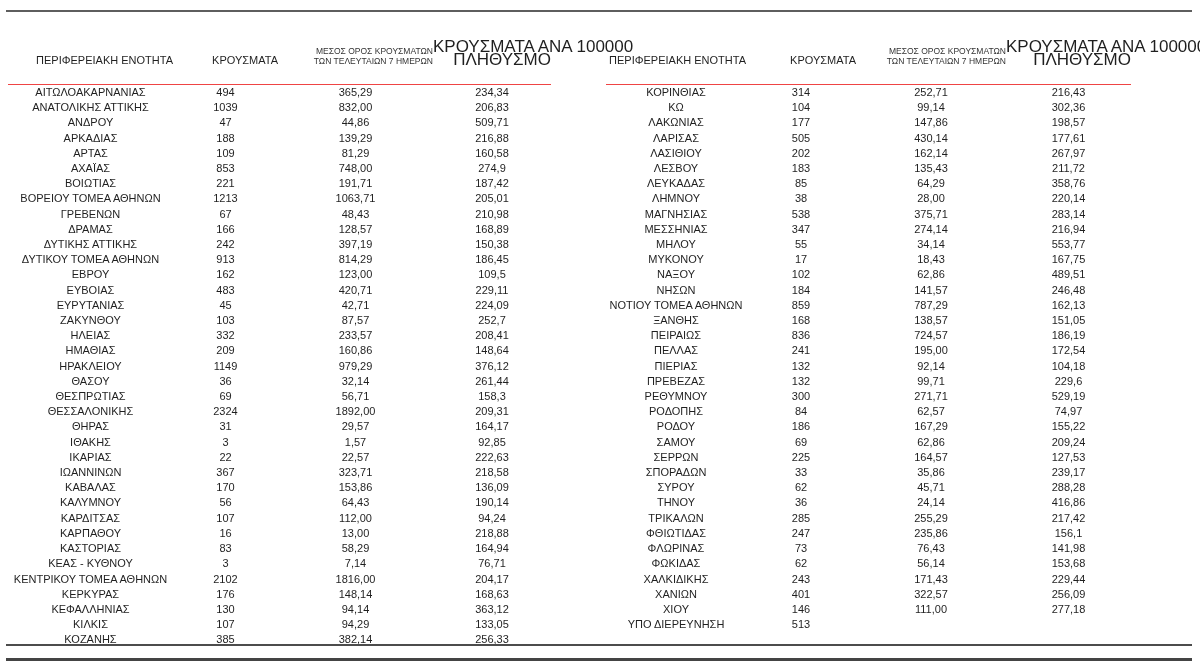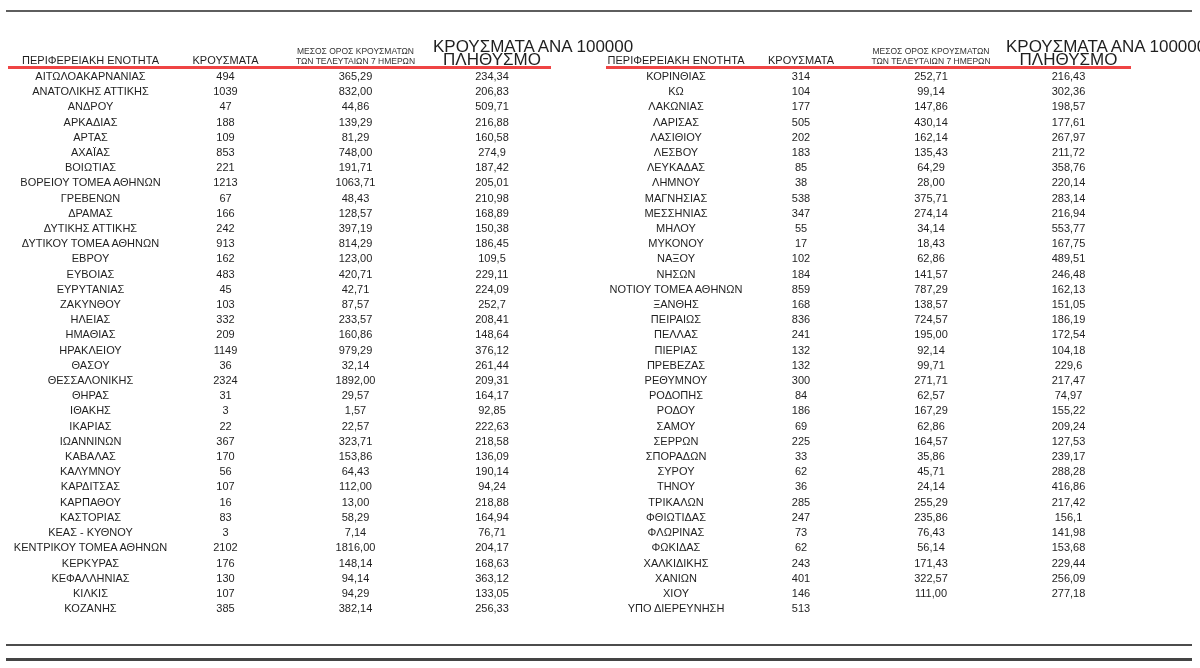--- a/index.html
+++ b/index.html
@@ -15,23 +15,23 @@
 
   table.half {
     position:absolute; top:30px;
     border-collapse:collapse; table-layout:fixed;
   }
   #left-table  { left:8px;   width:543px; }
   #right-table { left:606px; width:525px; }
 
   thead th {
     vertical-align:bottom; font-weight:normal;
-    border-bottom:3px solid #ef4444;
-    padding:0 0 0 0; height:36px;
-    font-size:11px; text-align:center; white-space:nowrap;
+    border-bottom:1px solid #ef4444;
+    padding:0 0 18px 0; height:36px;
+    font-size:11px; text-align:right; white-space:nowrap;
   }
   .hdr-small { font-size:8.5px; line-height:10px; color:#333; }
   .hdr-big   { font-size:17px;  line-height:13px; }
 
   tbody td {
     text-align:center; font-size:11px;
     height:15px; line-height:15.2px;
     padding:0; white-space:nowrap; overflow:visible;
   }
 </style>
@@ -176,20 +176,26 @@
         <td>979,29</td>
         <td>376,12</td>
       </tr>
       <tr>
         <td>ΘΑΣΟΥ</td>
         <td>36</td>
         <td>32,14</td>
         <td>261,44</td>
       </tr>
       <tr>
+        <td>ΘΕΣΠΡΩΤΙΑΣ</td>
+        <td>69</td>
+        <td>56,71</td>
+        <td>158,3</td>
+      </tr>
+      <tr>
         <td>ΘΕΣΣΑΛΟΝΙΚΗΣ</td>
         <td>2324</td>
         <td>1892,00</td>
         <td>209,31</td>
       </tr>
       <tr>
         <td>ΘΗΡΑΣ</td>
         <td>31</td>
         <td>29,57</td>
         <td>164,17</td>
@@ -420,21 +426,21 @@
       <tr>
         <td>ΠΡΕΒΕΖΑΣ</td>
         <td>132</td>
         <td>99,71</td>
         <td>229,6</td>
       </tr>
       <tr>
         <td>ΡΕΘΥΜΝΟΥ</td>
         <td>300</td>
         <td>271,71</td>
-        <td>217,47</td>
+        <td>529,19</td>
       </tr>
       <tr>
         <td>ΡΟΔΟΠΗΣ</td>
         <td>84</td>
         <td>62,57</td>
         <td>74,97</td>
       </tr>
       <tr>
         <td>ΡΟΔΟΥ</td>
         <td>186</td>

